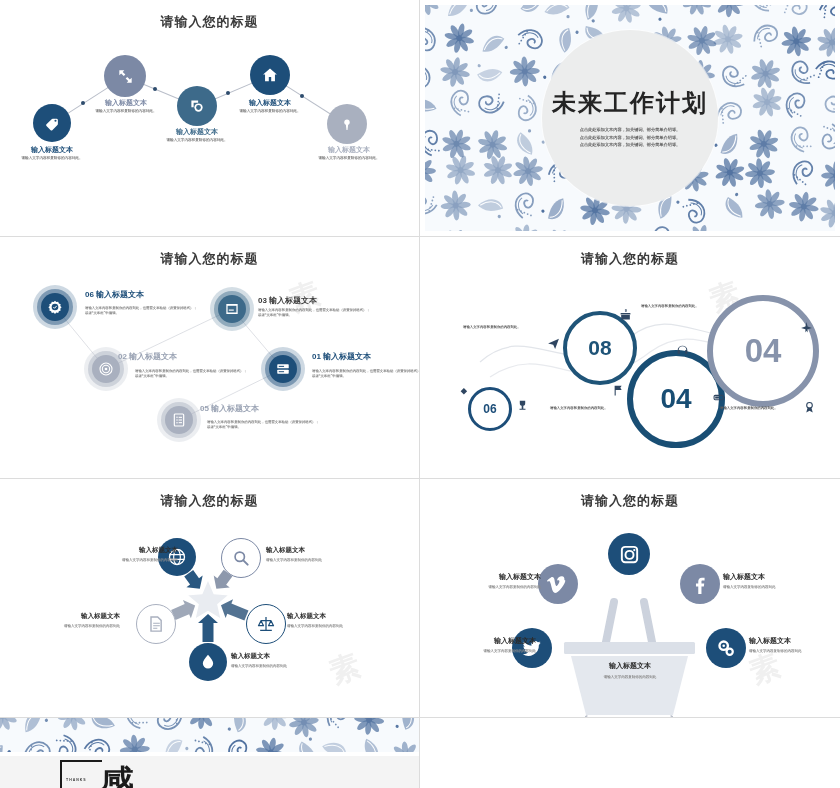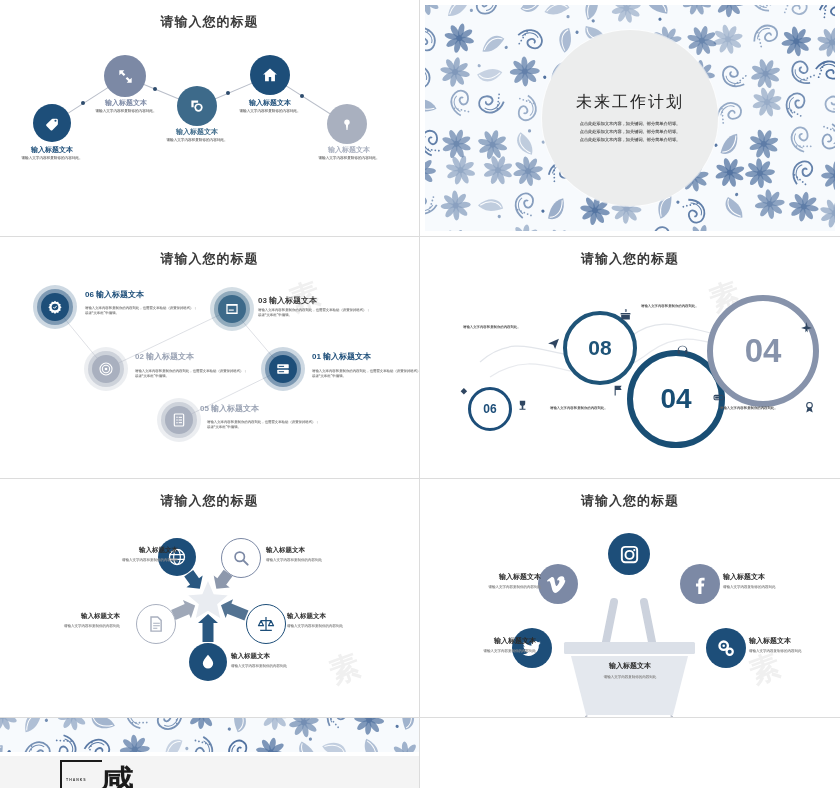--- a/index.html
+++ b/index.html
@@ -22,21 +22,21 @@
 
   
   .conn{position:absolute;height:1px;background:#b9bec9;transform-origin:0 0;}
   .dot{position:absolute;width:4px;height:4px;border-radius:50%;background:#2e4c6d;}
 
   
   .cover{position:absolute;inset:0;background:#ffffff;}
   .pat{position:absolute;inset:5px 5px 5px 5px;overflow:hidden;background:#f4f7fb;}
   .pat svg{position:absolute;top:0;left:0;}
   .cover-circle{position:absolute;left:50%;top:50%;transform:translate(-50%,-50%);width:176px;height:176px;border-radius:50%;background:#eceded;display:flex;flex-direction:column;align-items:center;justify-content:center;box-shadow:0 0 0 1px rgba(255,255,255,.6);}
-  .cover-title{font-size:16px;font-weight:normal;color:#242424;letter-spacing:2px;}
+  .cover-title{font-size:24px;font-weight:bold;color:#242424;letter-spacing:2px;}
   .cover-sub{margin-top:7px;font-size:4.2px;color:#5b5b5b;line-height:1.9;text-align:center;font-weight:bold;}
 
   
   .ring2{position:absolute;border-radius:50%;}
   .num-title{position:absolute;font-size:8px;font-weight:bold;white-space:nowrap;}
   .num-body{position:absolute;font-size:3.4px;line-height:1.45;color:#8a8a8a;width:112px;font-weight:bold;}
 
   
   .oring{position:absolute;border-radius:50%;display:flex;align-items:center;justify-content:center;font-weight:bold;}
   .s4txt{position:absolute;font-size:3.4px;line-height:1.5;color:#5d5d5d;width:82px;font-weight:bold;}
@@ -1371,21 +1371,21 @@
           <div class="num-body" style="left: 85px; top: 69px;">请输入文本内容和复制你的内容到此，也需要文本粘贴（设置保持格式）；或者“文本框”中编辑。</div>
           <div class="ring2" style="position: absolute; left: 84px; top: 110px; width: 44px; height: 44px; border-radius: 50%; background: rgb(169, 176, 191); opacity: 0.22;"></div>
           <div style="position: absolute; left: 88px; top: 114px; width: 36px; height: 36px; border-radius: 50%; background: rgb(169, 176, 191); opacity: 0.45;"></div>
           <div class="c" style="left: 92px; top: 118px; width: 28px; height: 28px; background: rgb(169, 176, 191);">
             <svg width="16" height="16" viewBox="0 0 24 24" fill="#fff">
               <circle cx="12" cy="12" r="9" fill="none" stroke="#fff" stroke-width="1.6"></circle>
               <circle cx="12" cy="12" r="5.5" fill="none" stroke="#fff" stroke-width="1.6"></circle>
               <circle cx="12" cy="12" r="2" fill="#fff"></circle>
             </svg>
           </div>
-          <div class="num-title" style="left: 135px; top: 114px; color: rgb(154, 163, 180); text-align: right;">02 输入标题文本</div>
+          <div class="num-title" style="left: 118px; top: 114px; color: rgb(154, 163, 180); text-align: right;">02 输入标题文本</div>
           <div class="num-body" style="left: 135px; top: 132px;">请输入文本内容和复制你的内容到此，也需要文本粘贴（设置保持格式）；或者“文本框”中编辑。</div>
           <div class="ring2" style="position: absolute; left: 210px; top: 50px; width: 44px; height: 44px; border-radius: 50%; background: rgb(61, 106, 138); opacity: 0.22;"></div>
           <div style="position: absolute; left: 214px; top: 54px; width: 36px; height: 36px; border-radius: 50%; background: rgb(61, 106, 138); opacity: 0.45;"></div>
           <div class="c" style="left: 218px; top: 58px; width: 28px; height: 28px; background: rgb(61, 106, 138);">
             <svg width="16" height="16" viewBox="0 0 24 24" fill="#fff">
               <path d="M3.5 4.5h17v15h-17Z" fill="#fff"></path>
               <rect x="5.4" y="7.2" width="13.2" height="10" fill="#3d6a8a"></rect>
               <rect x="7.2" y="12.8" width="7.5" height="1.7" fill="#fff"></rect>
             </svg>
           </div>

